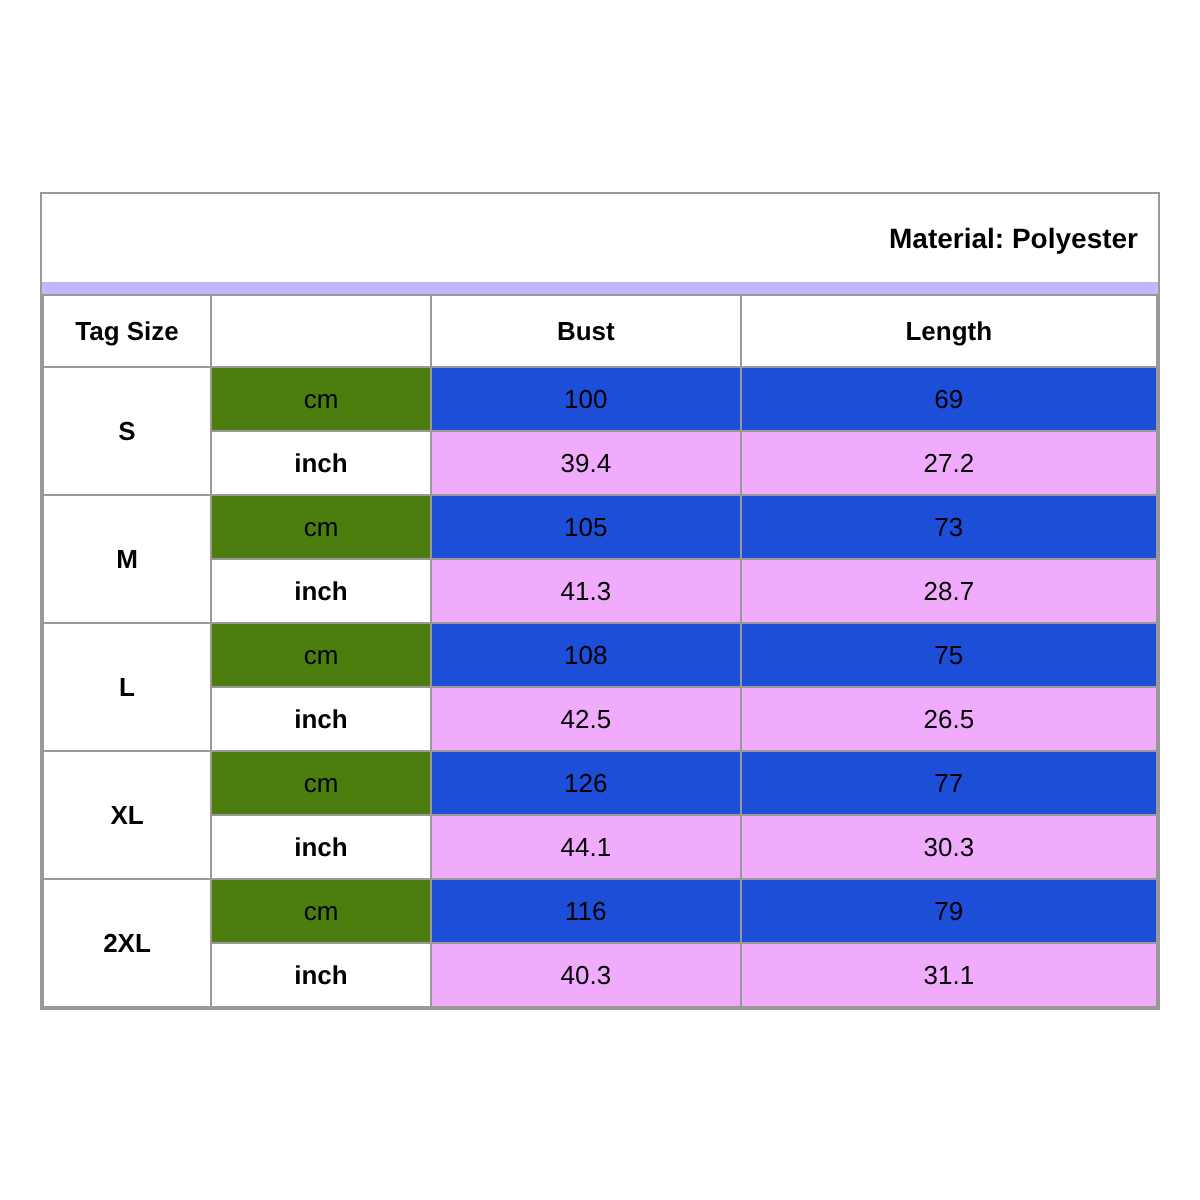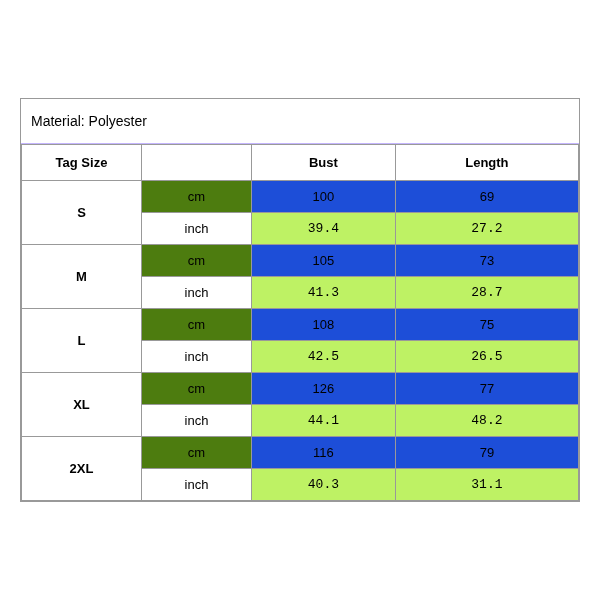--- a/index.html
+++ b/index.html
@@ -18,25 +18,25 @@
       font-family: Arial, sans-serif;
       font-size: 13px;
     }
 
     .container {
       width: 560px;
       border: 1px solid #999;
     }
 
     .title-row {
-      text-align: left;
+      text-align: right;
       padding: 14px 10px;
-      font-weight: normal;
+      font-weight: bold;
       font-size: 14px;
-      border-bottom: 1px solid #c4b5fd;
+      border-bottom: 6px solid #c4b5fd;
     }
 
     table {
       width: 100%;
       border-collapse: collapse;
     }
 
     table td, table th {
       border: 1px solid #999;
       text-align: center;
@@ -45,39 +45,38 @@
     }
 
     .header-row th {
       font-weight: bold;
       background: #ffffff;
       padding: 10px 6px;
     }
 
     .tag-size-cell {
       font-weight: bold;
-      width: 120px;
+      width: 84px;
     }
 
     .unit-cell {
       width: 110px;
     }
 
     .unit-cm {
       background: #4d7c0f;
     }
 
     .unit-inch {
-      font-weight: normal;
+      font-weight: bold;
       background: #ffffff;
     }
 
     .value-inch {
-      background: #bef264;
-      font-family: Liberation Mono, monospace;
+      background: #f0abfc;
     }
 
     .value-cm {
       background: #1d4ed8;
     }
   </style>
 </head>
 <body>
 
 <div class="container">
@@ -127,21 +126,21 @@
         </tr>
         <tr>
           <td class="tag-size-cell" rowspan="2">XL</td>
           <td class="unit-cell unit-cm">cm</td>
           <td class="value-cm">126</td>
           <td class="value-cm">77</td>
         </tr>
         <tr>
           <td class="unit-cell unit-inch">inch</td>
           <td class="value-inch">44.1</td>
-          <td class="value-inch">48.2</td>
+          <td class="value-inch">30.3</td>
         </tr>
         <tr>
           <td class="tag-size-cell" rowspan="2">2XL</td>
           <td class="unit-cell unit-cm">cm</td>
           <td class="value-cm">116</td>
           <td class="value-cm">79</td>
         </tr>
         <tr>
           <td class="unit-cell unit-inch">inch</td>
           <td class="value-inch">40.3</td>

